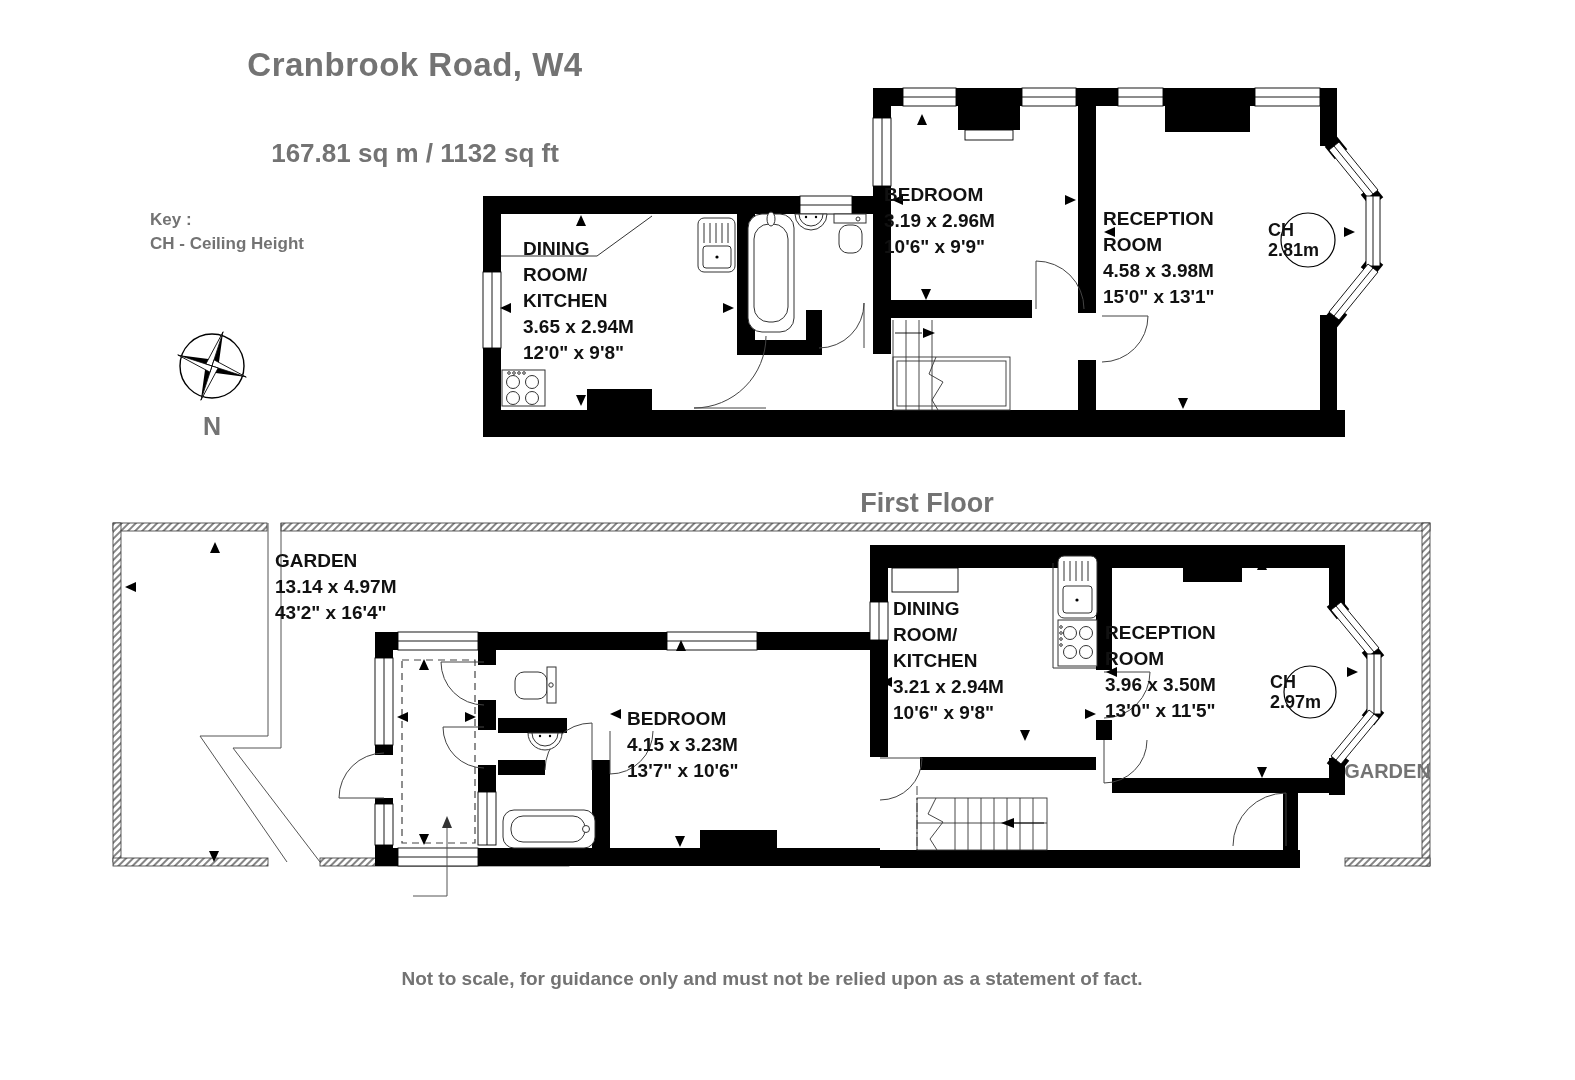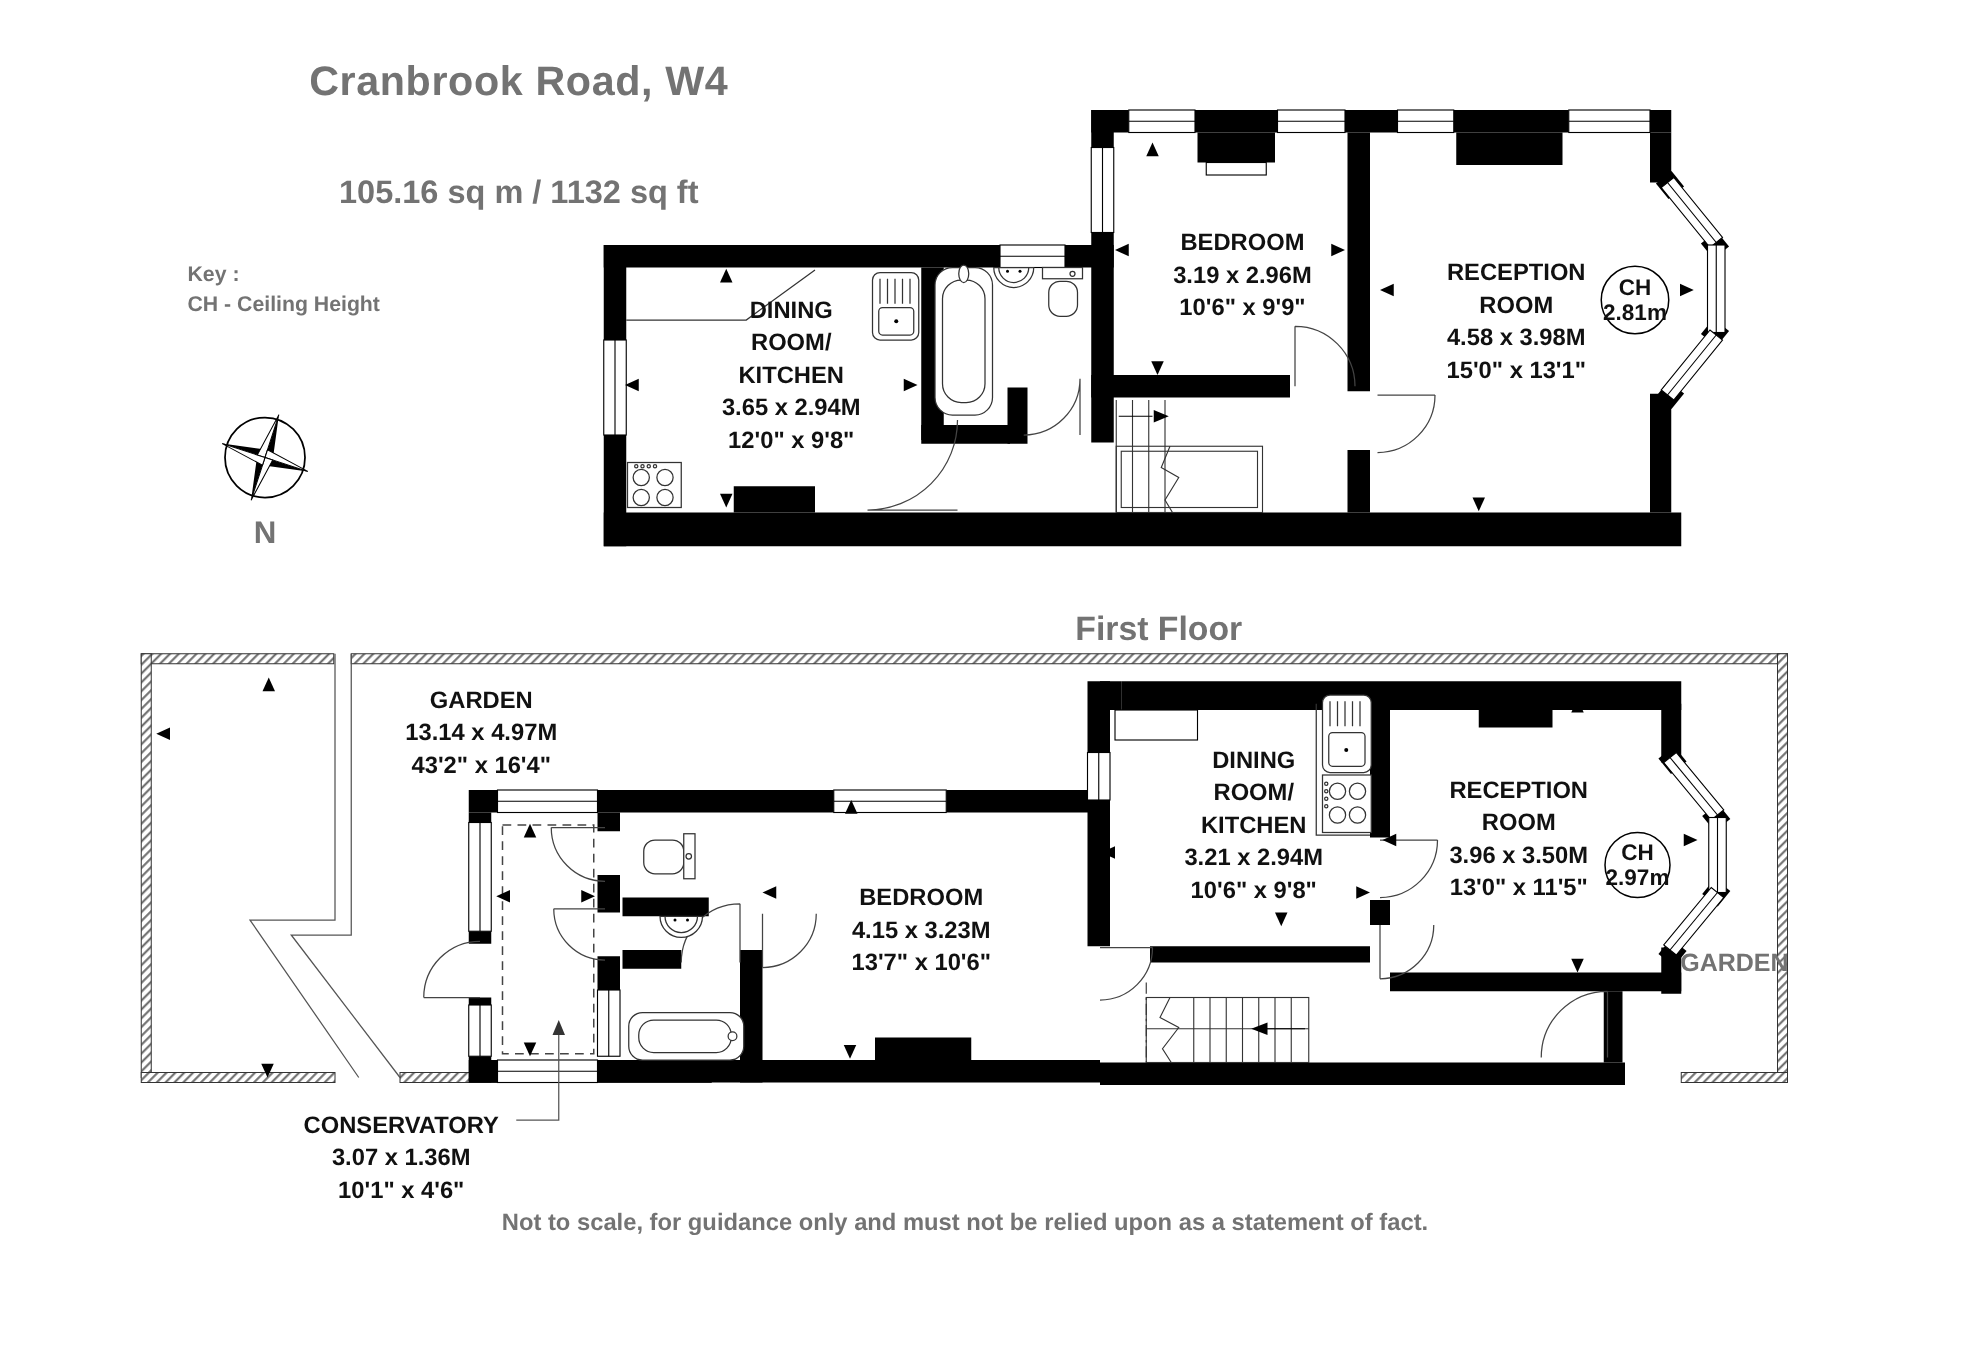--- a/index.html
+++ b/index.html
@@ -1,21 +1,21 @@
 <!DOCTYPE html>
 <html><head>
 <meta charset="utf-8">
 <style>
   html,body{margin:0;padding:0;background:#fff;}
   #stage{position:relative;width:1575px;height:1080px;background:#fff;overflow:hidden;
          font-family:"Liberation Sans",sans-serif;color:#111;}
   #plan-svg{position:absolute;left:0;top:0;}
   .txt{position:absolute;font-weight:bold;color:#737373;}
   .center{text-align:center;}
-  .room-label{position:absolute;text-align:center;font-weight:bold;color:#111;
+  .room-label{position:absolute;text-align:left;font-weight:bold;color:#111;
               font-size:19px;line-height:26px;}
   .room-label .nm{white-space:pre-line;}
   .title{font-size:33px;letter-spacing:0.5px;}
   .subtitle{font-size:21px;}
   .area{font-size:26px;}
   .keytxt{font-size:17px;line-height:24px;}
   .floorlbl{font-size:27px;}
   .chlbl{font-size:18px;line-height:20px;}
   .gardenlbl{font-size:20px;}
   .disc{font-size:19px;}
@@ -350,21 +350,21 @@
     <polygon points="1096,714 1085,709 1085,719"></polygon>
     <polygon points="1025,741 1020,730 1030,730"></polygon>
     <polygon points="1262,559 1257,570 1267,570"></polygon>
     <polygon points="1106,672 1117,667 1117,677"></polygon>
     <polygon points="1358,672 1347,667 1347,677"></polygon>
     <polygon points="1262,778 1257,767 1267,767"></polygon>
   </g>
 </svg>
 
   <div class="txt center title" style="left:215px;top:46px;width:400px;">Cranbrook Road, W4</div>
-  <div class="txt center area" style="left:215px;top:138px;width:400px;">105.16 sq m / 1132 sq ft</div>
+  <div class="txt center area" style="left:215px;top:138px;width:400px;">167.81 sq m / 1132 sq ft</div>
 
   <div class="txt keytxt" style="left:150px;top:208px;">Key :</div>
   <div class="txt keytxt" style="left:150px;top:232px;">CH - Ceiling Height</div>
 
   <div class="txt center north" style="left:182px;top:412px;width:60px;">N</div>
 
   <div class="room-label" style="left:523px;top:236px;width:220px;">
     <div class="nm">DINING
 ROOM/
 KITCHEN</div>
@@ -409,20 +409,15 @@
     <div class="nm">RECEPTION
 ROOM</div>
     <div>3.96 x 3.50M</div>
     <div>13'0" x 11'5"</div>
   </div>
   <div class="room-label chlbl" style="left:1270px;top:672px;width:80px;">
     <div>CH</div>
     <div>2.97m</div>
   </div>
   <div class="txt center gardenlbl" style="left:1335px;top:760px;width:105px;">GARDEN</div>
-  <div class="room-label" style="left:211px;top:888px;width:220px;">
-    <div class="nm">CONSERVATORY</div>
-    <div>3.07 x 1.36M</div>
-    <div>10'1" x 4'6"</div>
-  </div>
 
   <div class="txt center disc" style="left:272px;top:968px;width:1000px;">Not to scale, for guidance only and must not be relied upon as a statement of fact.</div>
 </div>
 
 </body></html>

